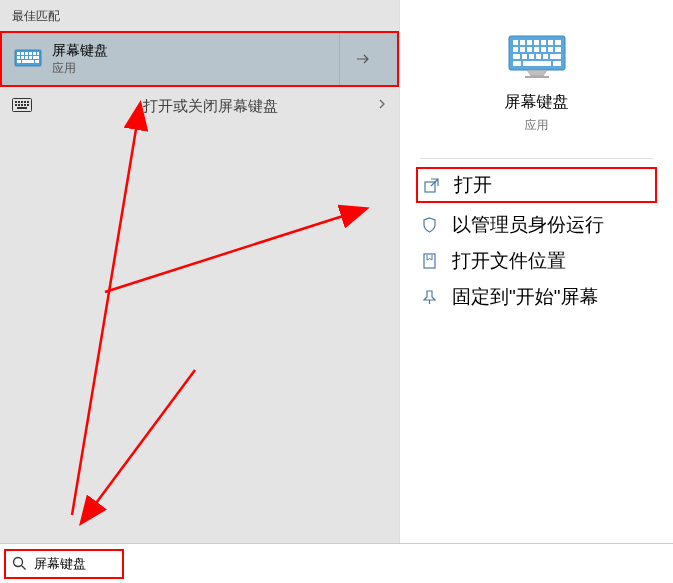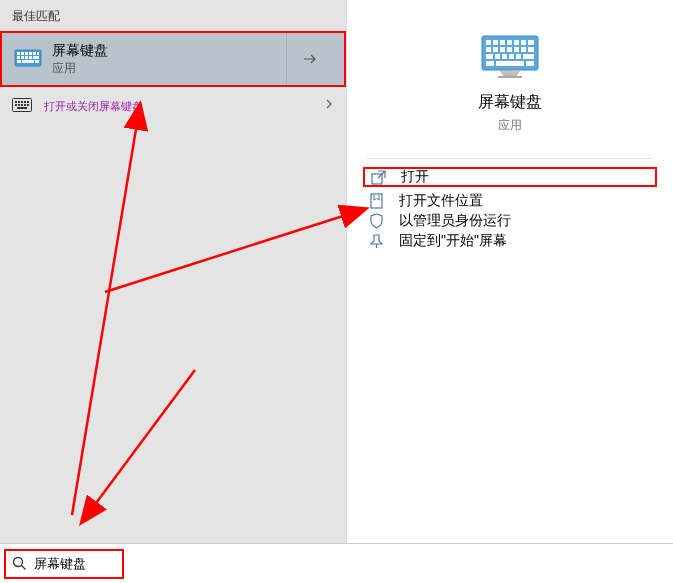--- a/index.html
+++ b/index.html
@@ -1,55 +1,55 @@
 <!DOCTYPE html>
 <html><head>
   <meta charset="utf-8">
   <style>
     * { margin: 0; padding: 0; box-sizing: border-box; font-family: "Microsoft YaHei", "Segoe UI", sans-serif; }
     body { width: 673px; height: 583px; background: #fff; position: relative; overflow: hidden; }
     
     .container { display: flex; height: 543px; }
     
     
-    .left-panel { width: 346px; background: #e4e4e4; height: 100%; position: relative; }
+    .left-panel { width: 399px; background: #e4e4e4; height: 100%; position: relative; }
     .section-header { font-size: 12px; color: #333; padding: 8px 12px 6px; }
     
     .best-match-item {
       display: flex; align-items: center; background: #b8c4cc;
       height: 56px; padding: 0 12px; position: relative;
       border: 2px solid #ff0000;
     }
     .best-match-icon { width: 28px; height: 22px; margin-right: 10px; flex-shrink: 0; }
     .best-match-text { flex: 1; }
     .best-match-title { font-size: 14px; color: #000; }
     .best-match-subtitle { font-size: 12px; color: #555; }
     .best-match-arrow {
       width: 46px; height: 100%; display: flex; align-items: center;
       justify-content: center; border-left: 1px solid rgba(0,0,0,0.1);
     }
     
     .settings-item {
       display: flex; align-items: center; height: 38px; padding: 0 12px;
     }
     .settings-icon { width: 20px; height: 16px; margin-right: 12px; flex-shrink: 0; }
-    .settings-text { flex: 1; font-size: 11px; color: #a21caf; }
+    .settings-text { flex: 1; font-size: 15px; color: #404040; text-align: center; }
     .settings-chevron { color: #666; }
     
     
     .right-panel { flex: 1; background: #fff; padding: 20px 0 0 0; border-left: 1px solid #ddd; }
     .app-hero { text-align: center; padding: 10px 0 24px; }
     .app-hero-icon { width: 64px; height: 50px; margin: 0 auto 12px; }
     .app-hero-title { font-size: 16px; color: #000; margin-bottom: 4px; }
     .app-hero-subtitle { font-size: 12px; color: #777; }
     .divider { height: 1px; background: #e0e0e0; margin: 0 20px 8px; }
     
     .action-item {
-      display: flex; align-items: center; height: 20px;
-      padding: 0 20px; font-size: 14px; color: #000;
+      display: flex; align-items: center; height: 36px;
+      padding: 0 20px; font-size: 19px; color: #000;
     }
     .action-item.highlighted { border: 2px solid #ff0000; margin: 0 16px 4px 16px; padding: 0 4px; }
     .action-icon { width: 18px; height: 18px; margin-right: 14px; flex-shrink: 0; display: flex; align-items: center; justify-content: center; }
     
     
     .search-bar {
       position: absolute; bottom: 0; left: 0; width: 673px; height: 40px;
       background: #fff; border-top: 1px solid #ccc; display: flex; align-items: center;
     }
     .search-box {
@@ -171,35 +171,35 @@
         <svg width="15" height="15" viewBox="0 0 15 15">
             <rect x="1" y="4" width="10" height="10" fill="none" stroke="#4a7aa8" stroke-width="1.2"></rect>
             <path d="M7 1 L14 1 L14 8 M14 1 L7 8" stroke="#4a7aa8" stroke-width="1.2" fill="none"></path>
           </svg>
       </div>
       <span>打开</span>
     </div>
 
     <div class="action-item">
       <div class="action-icon">
+        <svg width="15" height="16" viewBox="0 0 15 16">
+            <path d="M7.5 1 L13 3 L13 8 C13 12 7.5 15 7.5 15 C7.5 15 2 12 2 8 L2 3 Z" fill="none" stroke="#4a7aa8" stroke-width="1.2"></path>
+          </svg>
+      </div>
+      <span>以管理员身份运行</span>
+    </div>
+
+    <div class="action-item">
+      <div class="action-icon">
         <svg width="13" height="16" viewBox="0 0 13 16">
             <rect x="1" y="1" width="11" height="14" fill="none" stroke="#4a7aa8" stroke-width="1.2"></rect>
             <path d="M4 2 L4 7 L6.5 5.5 L9 7 L9 2" fill="none" stroke="#4a7aa8" stroke-width="1"></path>
           </svg>
       </div>
       <span>打开文件位置</span>
-    </div>
-
-    <div class="action-item">
-      <div class="action-icon">
-        <svg width="15" height="16" viewBox="0 0 15 16">
-            <path d="M7.5 1 L13 3 L13 8 C13 12 7.5 15 7.5 15 C7.5 15 2 12 2 8 L2 3 Z" fill="none" stroke="#4a7aa8" stroke-width="1.2"></path>
-          </svg>
-      </div>
-      <span>以管理员身份运行</span>
     </div>
 
     <div class="action-item">
       <div class="action-icon">
         <svg width="15" height="15" viewBox="0 0 15 15">
             <path d="M5 1 L10 1 L10 7 L13 10 L2 10 L5 7 Z M7.5 10 L7.5 14" fill="none" stroke="#4a7aa8" stroke-width="1.2"></path>
           </svg>
       </div>
       <span>固定到"开始"屏幕</span>
     </div>

